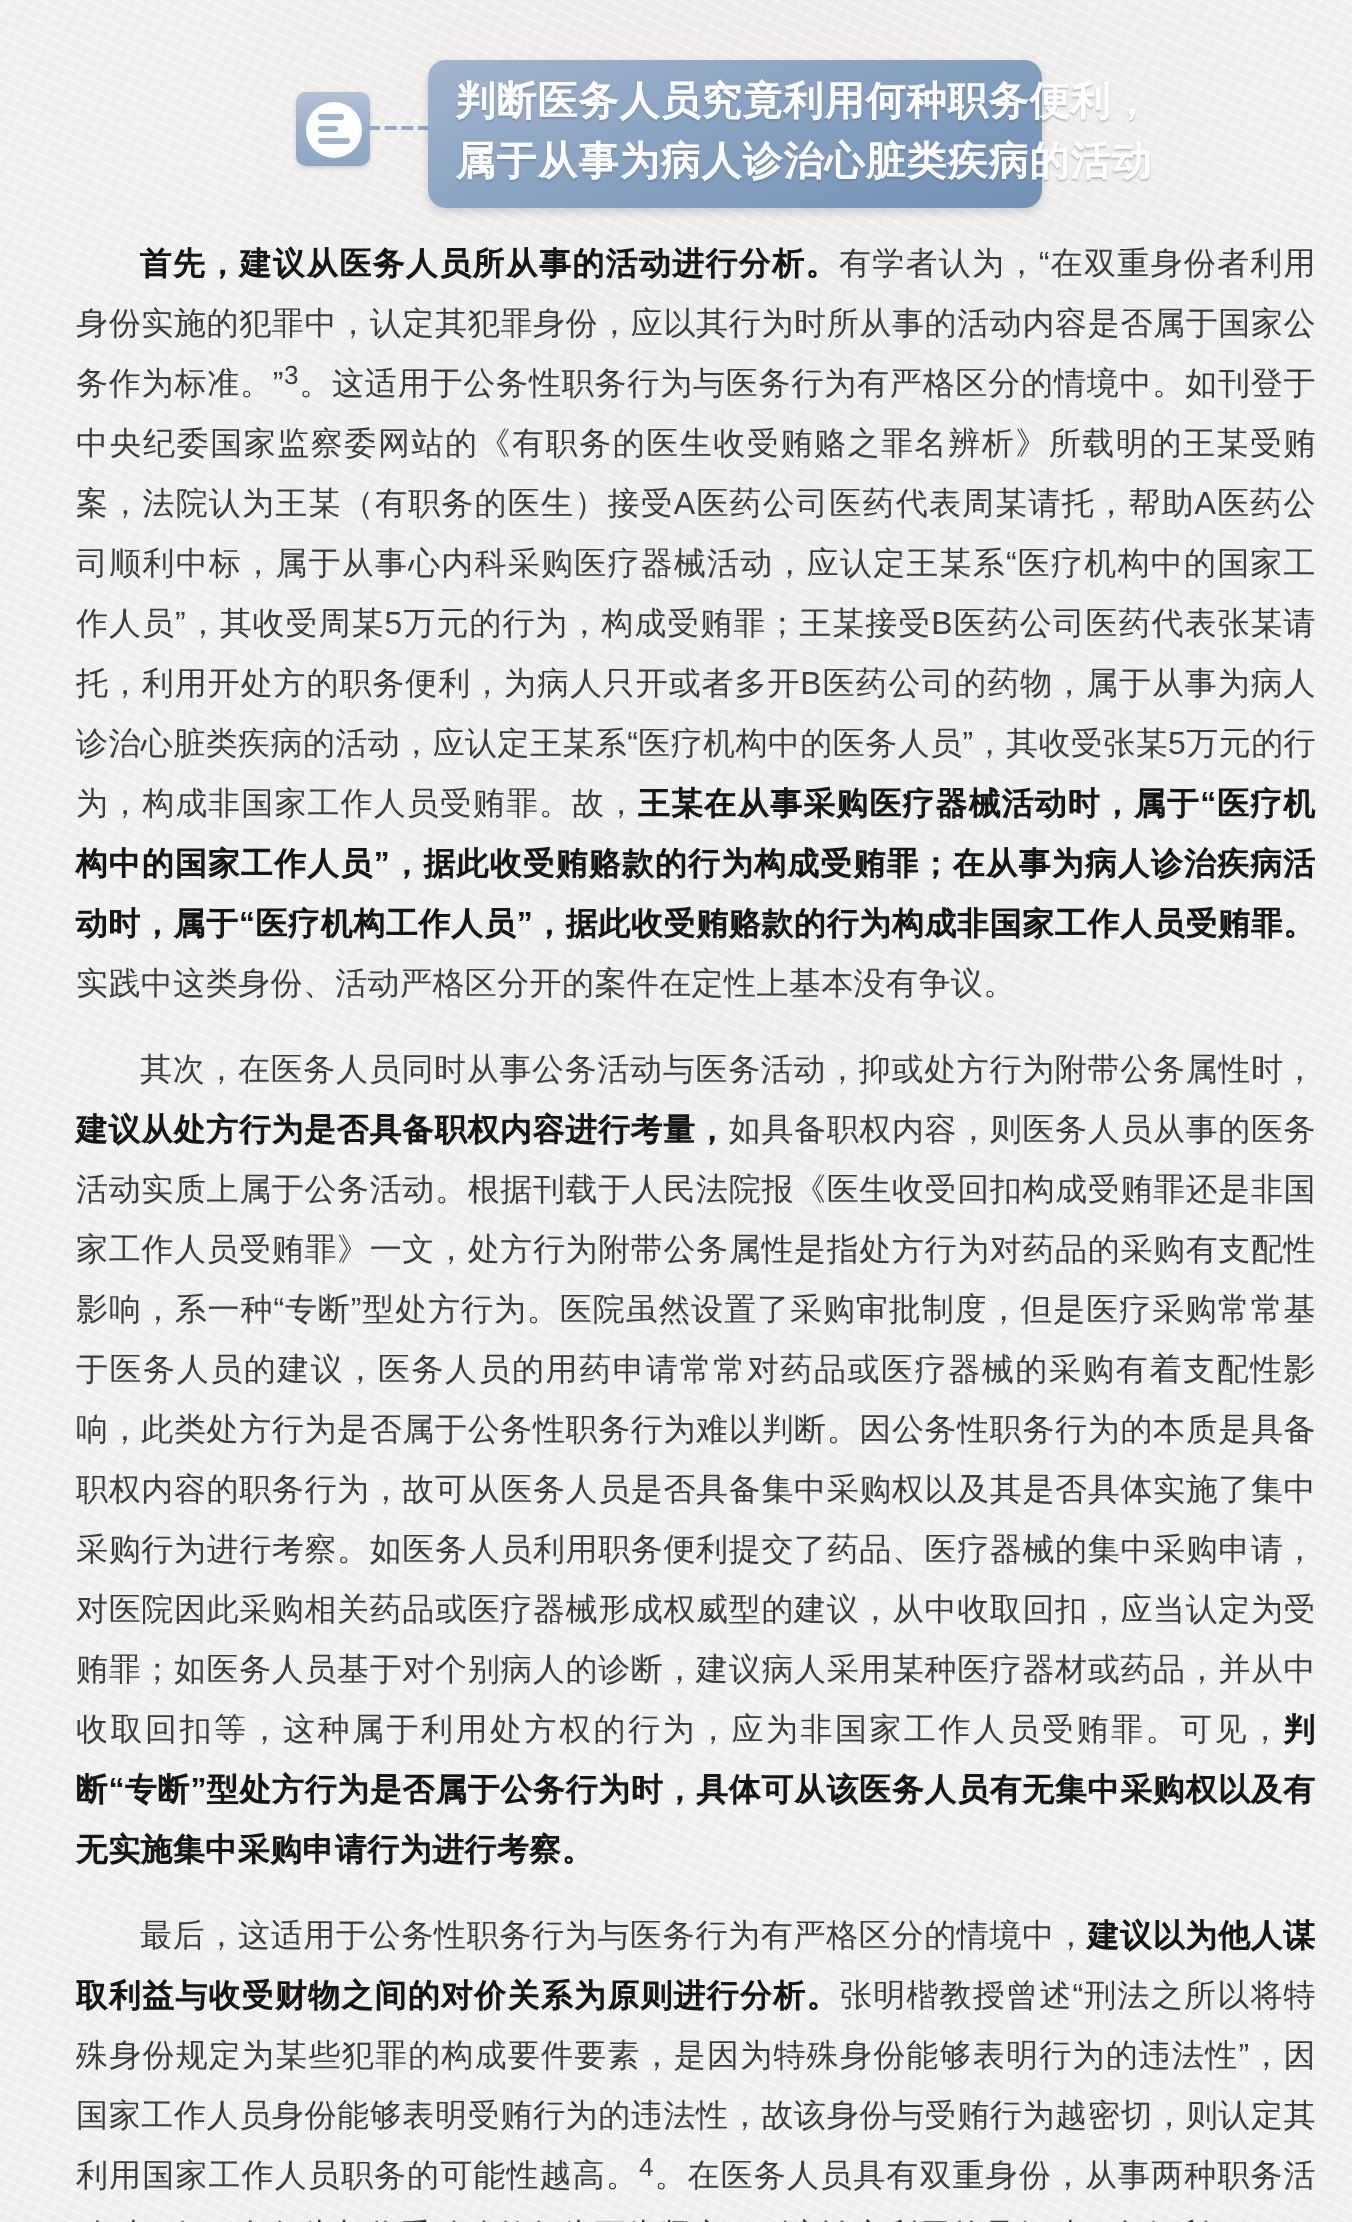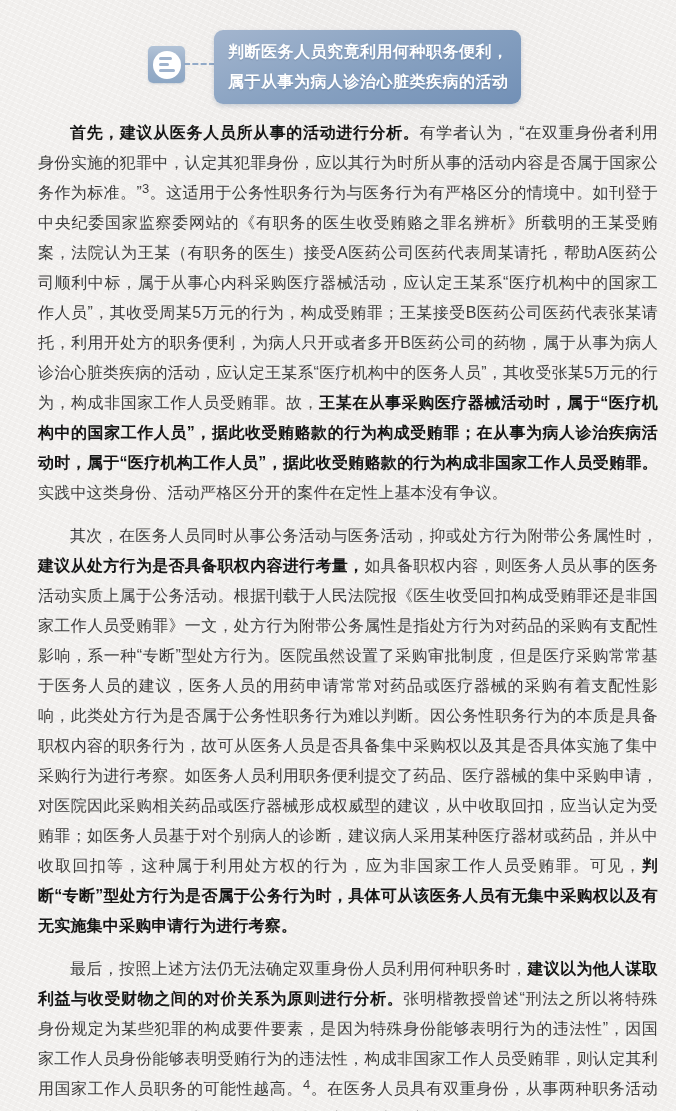--- a/index.html
+++ b/index.html
@@ -39,21 +39,21 @@
     border-top:2px dashed #92aac8;
   }
   .banner{
     position:absolute;left:214px;top:30px;width:307px;
     border-radius:9px;
     background:linear-gradient(160deg,#a3b5ce 0%,#8aa3c2 45%,#7290b6 100%);
     box-shadow:0 2px 4px rgba(90,110,140,0.28);
     padding:11px 14px 12px 14px;box-sizing:border-box;
   }
   .banner-line{
-    color:#ffffff;font-weight:700;font-size:16px;line-height:21px;
+    color:#ffffff;font-weight:700;font-size:20px;line-height:21px;
     letter-spacing:0.5px;white-space:nowrap;
     text-shadow:0 1px 1px rgba(70,95,130,0.35);
     text-align:center;
   }
   .banner-line + .banner-line{margin-top:9px;}
 
   
   .article{
     padding:0 18px;
     font-size:16px;line-height:30px;
@@ -84,16 +84,16 @@
     <div class="connector"></div>
     <div class="banner">
       <div class="banner-line">判断医务人员究竟利用何种职务便利，</div>
       <div class="banner-line">属于从事为病人诊治心脏类疾病的活动</div>
     </div>
   </div>
 
   <div class="article">
       <p class="para"><span class="bold">首先，建议从医务人员所从事的活动进行分析。</span><span>有学者认为，“在双重身份者利用身份实施的犯罪中，认定其犯罪身份，应以其行为时所从事的活动内容是否属于国家公务作为标准。”</span><sup>3</sup><span>。这适用于公务性职务行为与医务行为有严格区分的情境中。如刊登于中央纪委国家监察委网站的《有职务的医生收受贿赂之罪名辨析》所载明的王某受贿案，法院认为王某（有职务的医生）接受A医药公司医药代表周某请托，帮助A医药公司顺利中标，属于从事心内科采购医疗器械活动，应认定王某系“医疗机构中的国家工作人员”，其收受周某5万元的行为，构成受贿罪；王某接受B医药公司医药代表张某请托，利用开处方的职务便利，为病人只开或者多开B医药公司的药物，属于从事为病人诊治心脏类疾病的活动，应认定王某系“医疗机构中的医务人员”，其收受张某5万元的行为，构成非国家工作人员受贿罪。故，</span><span class="bold">王某在从事采购医疗器械活动时，属于“医疗机构中的国家工作人员”，据此收受贿赂款的行为构成受贿罪；在从事为病人诊治疾病活动时，属于“医疗机构工作人员”，据此收受贿赂款的行为构成非国家工作人员受贿罪。</span><span>实践中这类身份、活动严格区分开的案件在定性上基本没有争议。</span></p>
       <p class="para"><span>其次，在医务人员同时从事公务活动与医务活动，抑或处方行为附带公务属性时，</span><span class="bold">建议从处方行为是否具备职权内容进行考量，</span><span>如具备职权内容，则医务人员从事的医务活动实质上属于公务活动。根据刊载于人民法院报《医生收受回扣构成受贿罪还是非国家工作人员受贿罪》一文，处方行为附带公务属性是指处方行为对药品的采购有支配性影响，系一种“专断”型处方行为。医院虽然设置了采购审批制度，但是医疗采购常常基于医务人员的建议，医务人员的用药申请常常对药品或医疗器械的采购有着支配性影响，此类处方行为是否属于公务性职务行为难以判断。因公务性职务行为的本质是具备职权内容的职务行为，故可从医务人员是否具备集中采购权以及其是否具体实施了集中采购行为进行考察。如医务人员利用职务便利提交了药品、医疗器械的集中采购申请，对医院因此采购相关药品或医疗器械形成权威型的建议，从中收取回扣，应当认定为受贿罪；如医务人员基于对个别病人的诊断，建议病人采用某种医疗器材或药品，并从中收取回扣等，这种属于利用处方权的行为，应为非国家工作人员受贿罪。可见，</span><span class="bold">判断“专断”型处方行为是否属于公务行为时，具体可从该医务人员有无集中采购权以及有无实施集中采购申请行为进行考察。</span></p>
-      <p class="para"><span>最后，按照上述方法仍无法确定双重身份人员利用何种职务时，</span><span class="bold">建议以为他人谋取利益与收受财物之间的对价关系为原则进行分析。</span><span>张明楷教授曾述“刑法之所以将特殊身份规定为某些犯罪的构成要件要素，是因为特殊身份能够表明行为的违法性”，因国家工作人员身份能够表明受贿行为的违法性，构成非国家工作人员受贿罪，则认定其利用国家工作人员职务的可能性越高。</span><sup>4</sup><span>。在医务人员具有双重身份，从事两种职务活动时，何职务行为与收受贿赂款行为更为紧密，则应认定利用的是何种职务便利。</span></p>
+      <p class="para"><span>最后，这适用于公务性职务行为与医务行为有严格区分的情境中，</span><span class="bold">建议以为他人谋取利益与收受财物之间的对价关系为原则进行分析。</span><span>张明楷教授曾述“刑法之所以将特殊身份规定为某些犯罪的构成要件要素，是因为特殊身份能够表明行为的违法性”，因国家工作人员身份能够表明受贿行为的违法性，故该身份与受贿行为越密切，则认定其利用国家工作人员职务的可能性越高。</span><sup>4</sup><span>。在医务人员具有双重身份，从事两种职务活动时，何职务行为与收受贿赂款行为更为紧密，则应认定利用的是何种职务便利。</span></p>
     </div>
 
 </div>
 
 </body></html>

